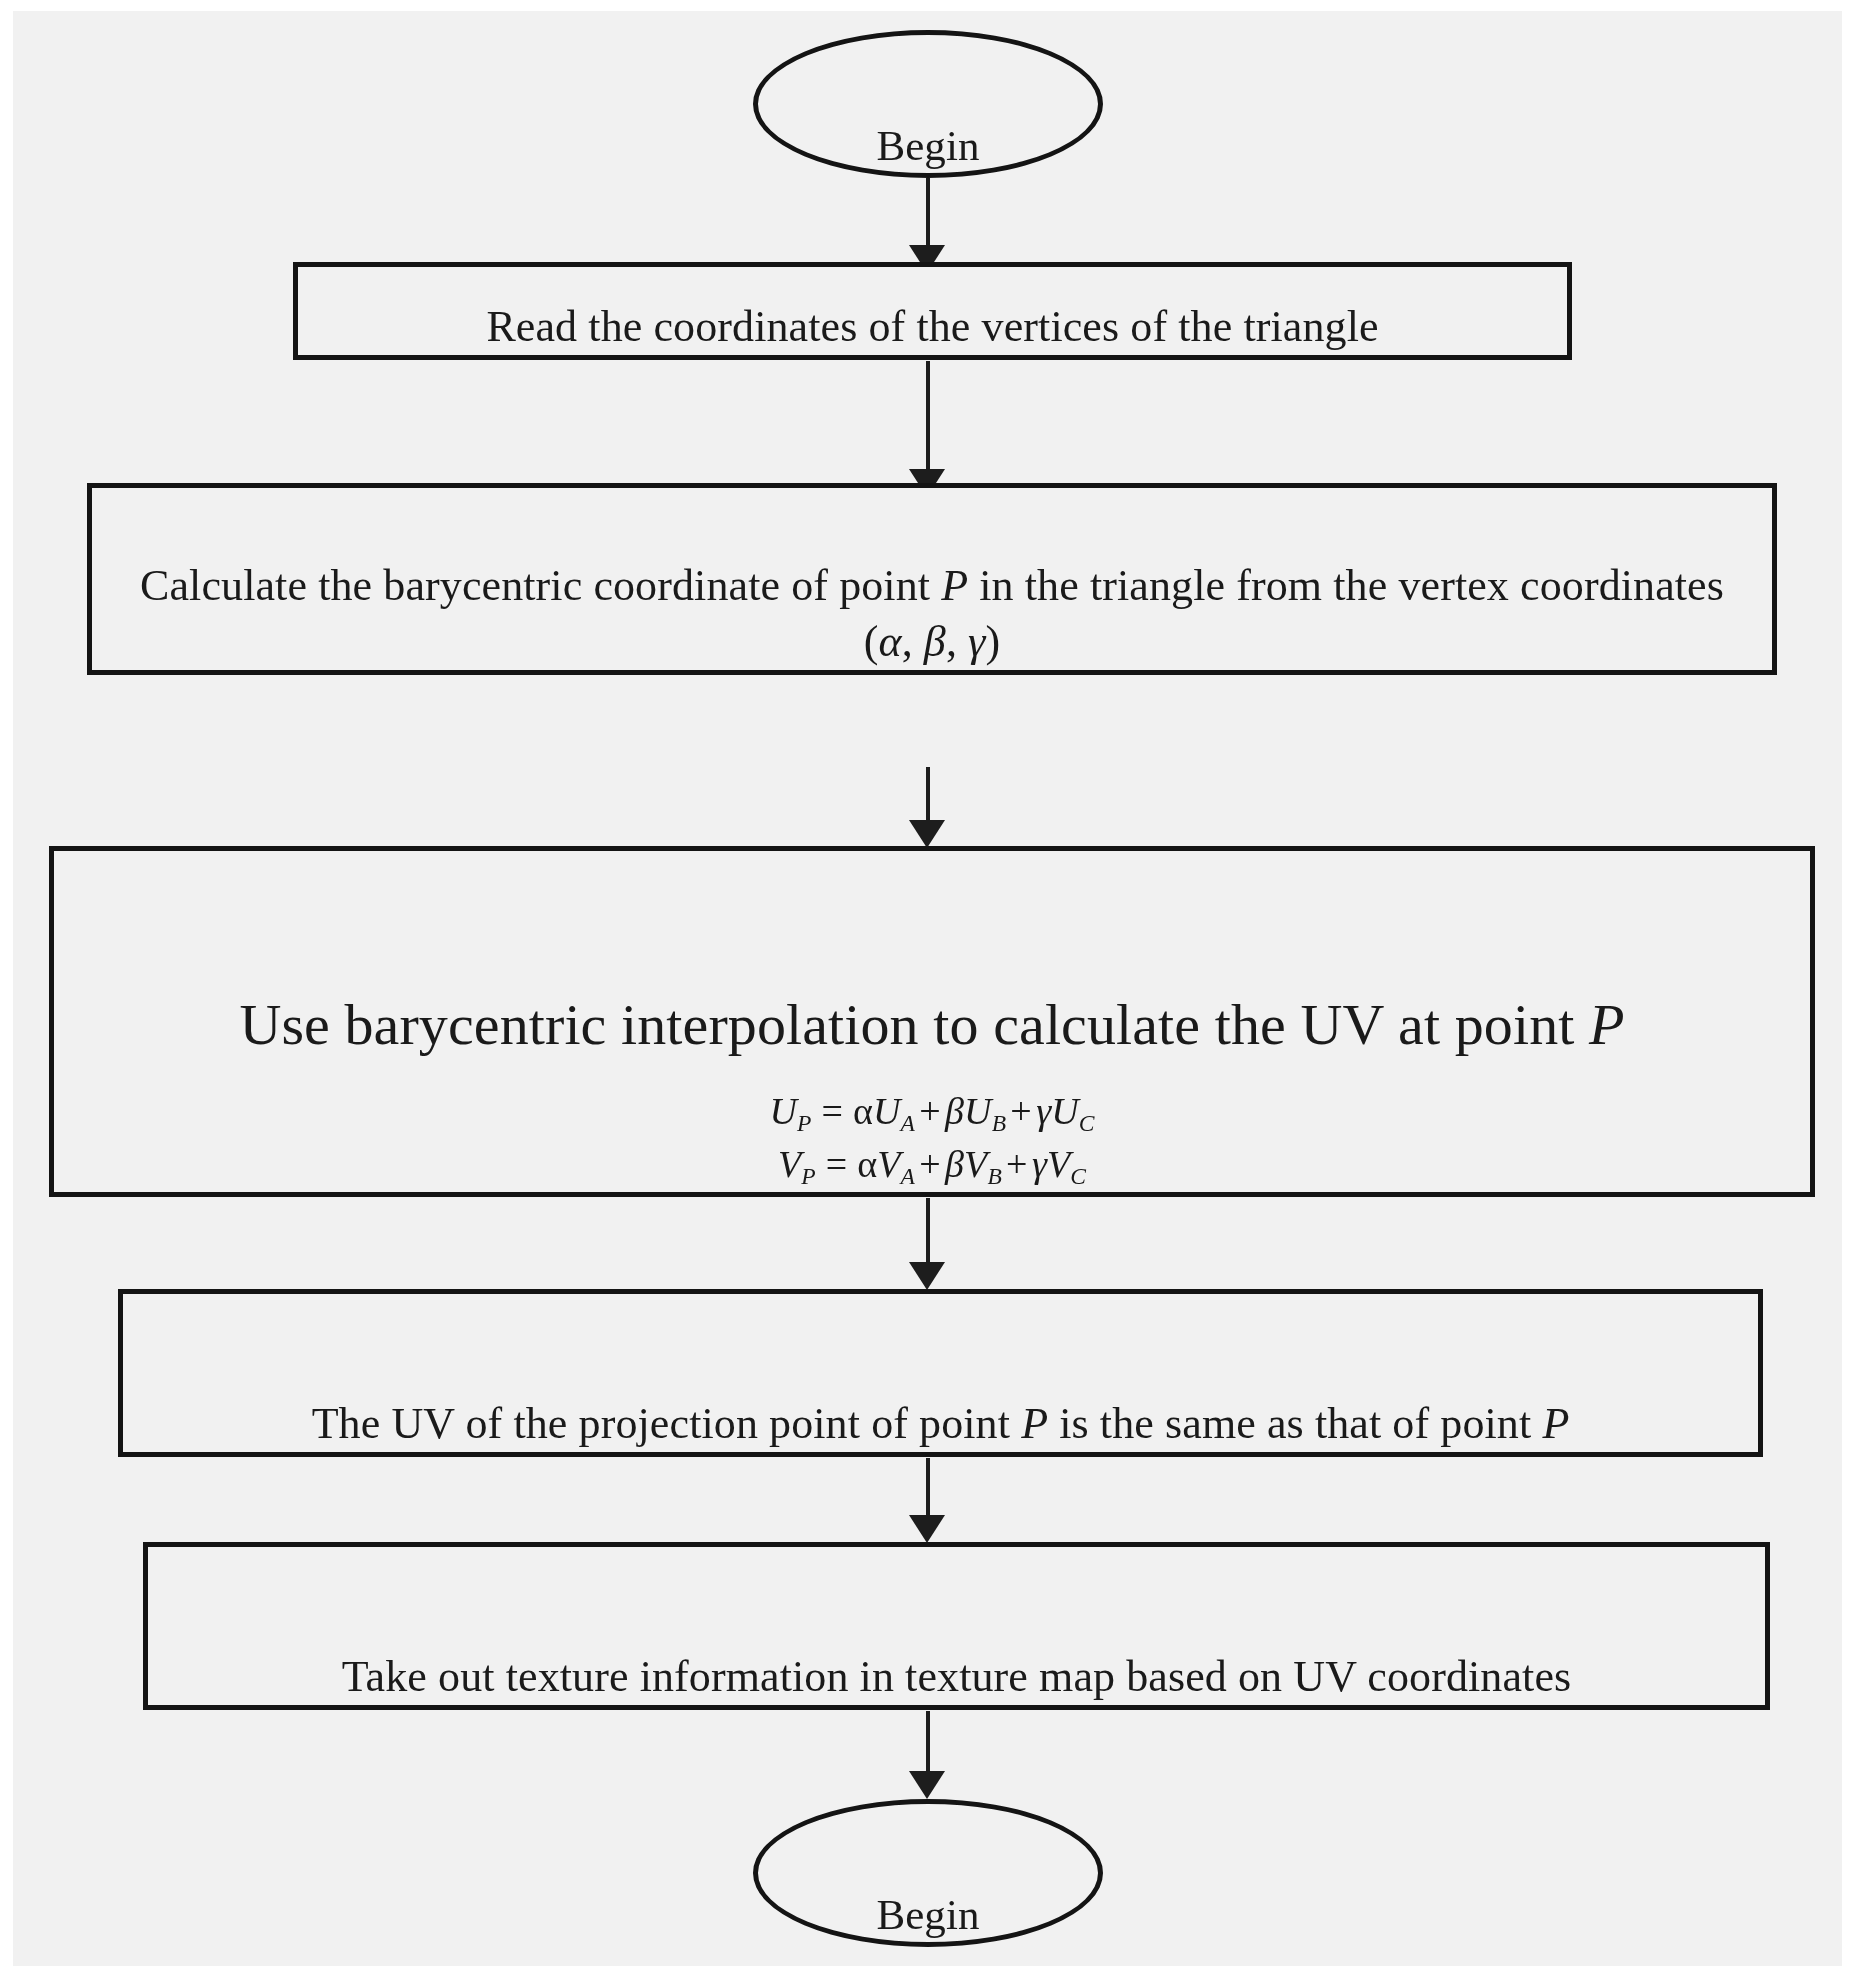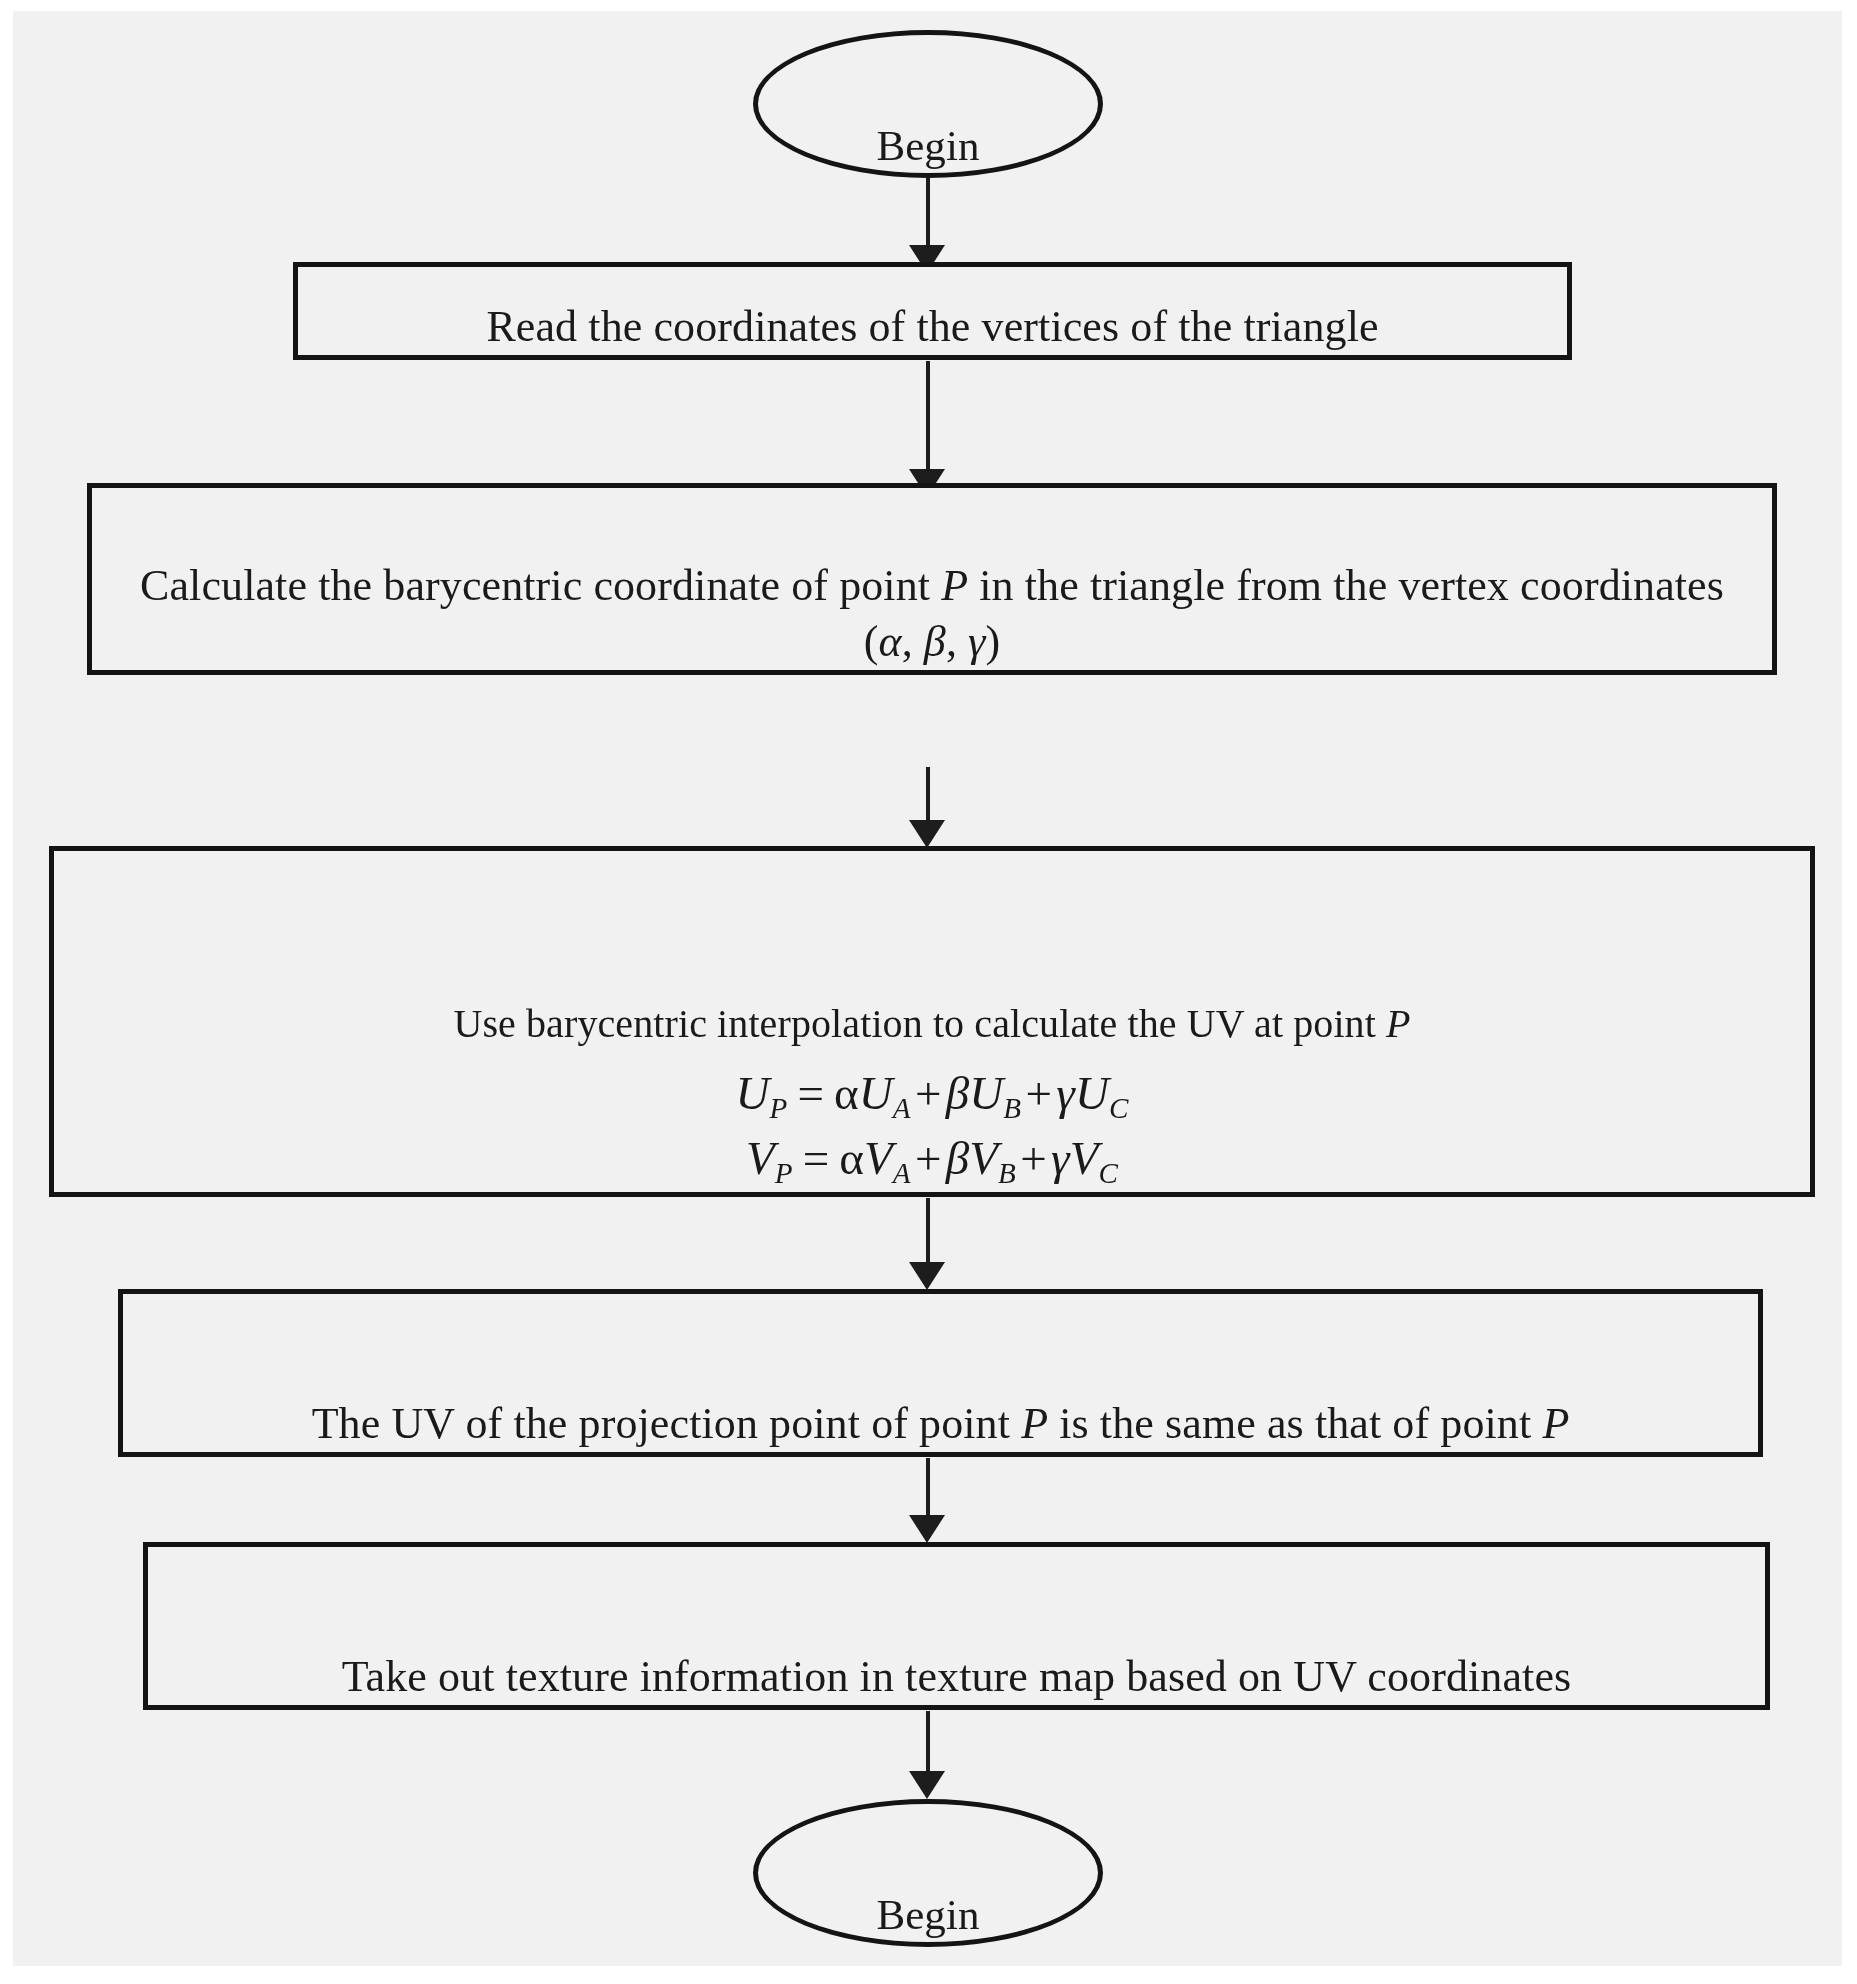--- a/index.html
+++ b/index.html
@@ -62,27 +62,27 @@
   .grk-it { font-style: italic; }
 
   
   .formula-block {
     display: block;
     width: 100%;
     text-align: center;
   }
   .formula-lead {
     display: block;
-    font-size: 40px;
+    font-size: 58px;
     line-height: 1.3;
-    margin-bottom: 12px;
+    margin-bottom: 24px;
   }
   .formula-line {
     display: block;
-    font-size: 47px;
+    font-size: 38px;
     line-height: 1.32;
     white-space: nowrap;
   }
   .formula-line .v {
     font-style: italic;
   }
   .formula-line sub {
     font-style: italic;
     font-size: 0.62em;
     vertical-align: -0.30em;

